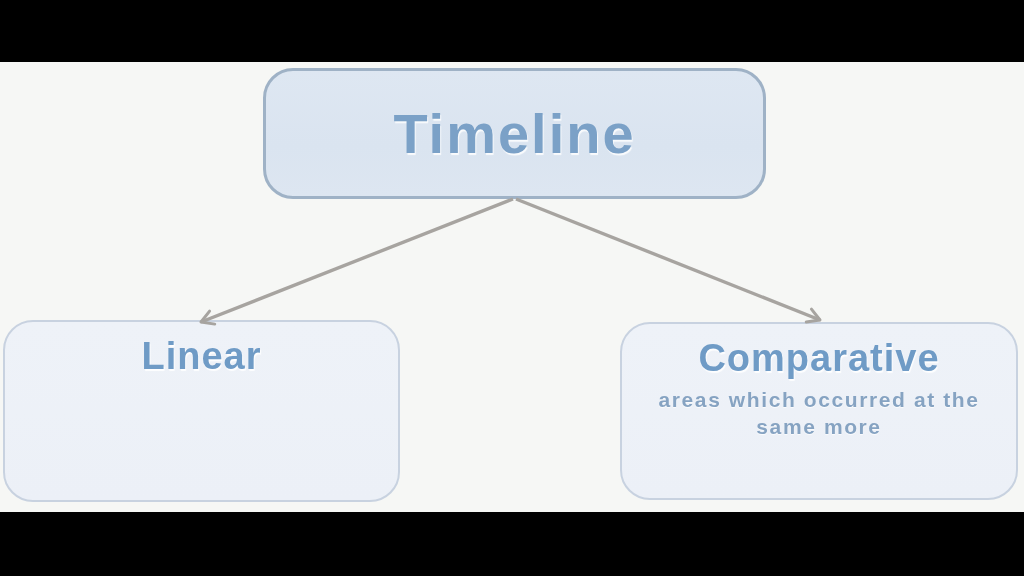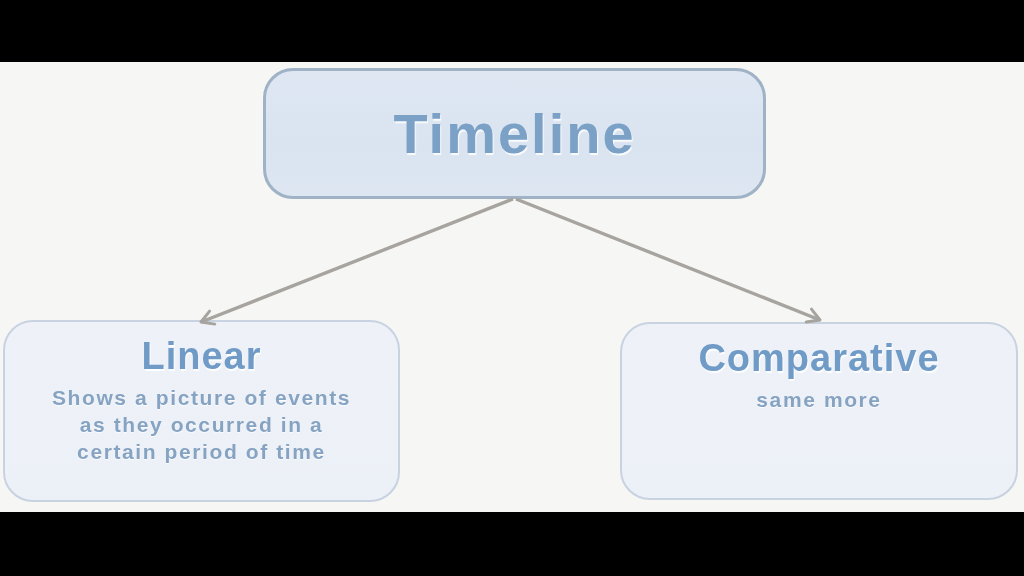--- a/index.html
+++ b/index.html
@@ -114,30 +114,26 @@
   <div class="letterbox letterbox-top"></div>
 
   <div class="frame">
 
     <div class="node root-node">
       <span class="root-title">Timeline</span>
     </div>
 
     <div class="node child-node child-linear">
       <div class="child-title">Linear</div>
-      <div class="child-desc">
-        <div class="desc-line">Shows a picture of events</div>
-        <div class="desc-line">as they occurred in a</div>
-        <div class="desc-line">certain period of time</div>
-      </div>
     </div>
 
     <div class="node child-node child-comparative">
       <div class="child-title">Comparative</div>
       <div class="child-desc">
+        <div class="desc-line">areas which occurred at the</div>
         <div class="desc-line">same more</div>
       </div>
     </div>
 
     <svg class="connectors" viewBox="0 0 1024 450" xmlns="http://www.w3.org/2000/svg">
       <defs>
         <marker id="open-arrowhead" viewBox="0 0 20 20" refX="16" refY="10" markerWidth="20" markerHeight="20" orient="auto" markerUnits="userSpaceOnUse">
           <path d="M4,3 L16,10 L4,17" fill="none" stroke="#a7a4a0" stroke-width="3" stroke-linecap="round" stroke-linejoin="round"></path>
         </marker>
       </defs>

